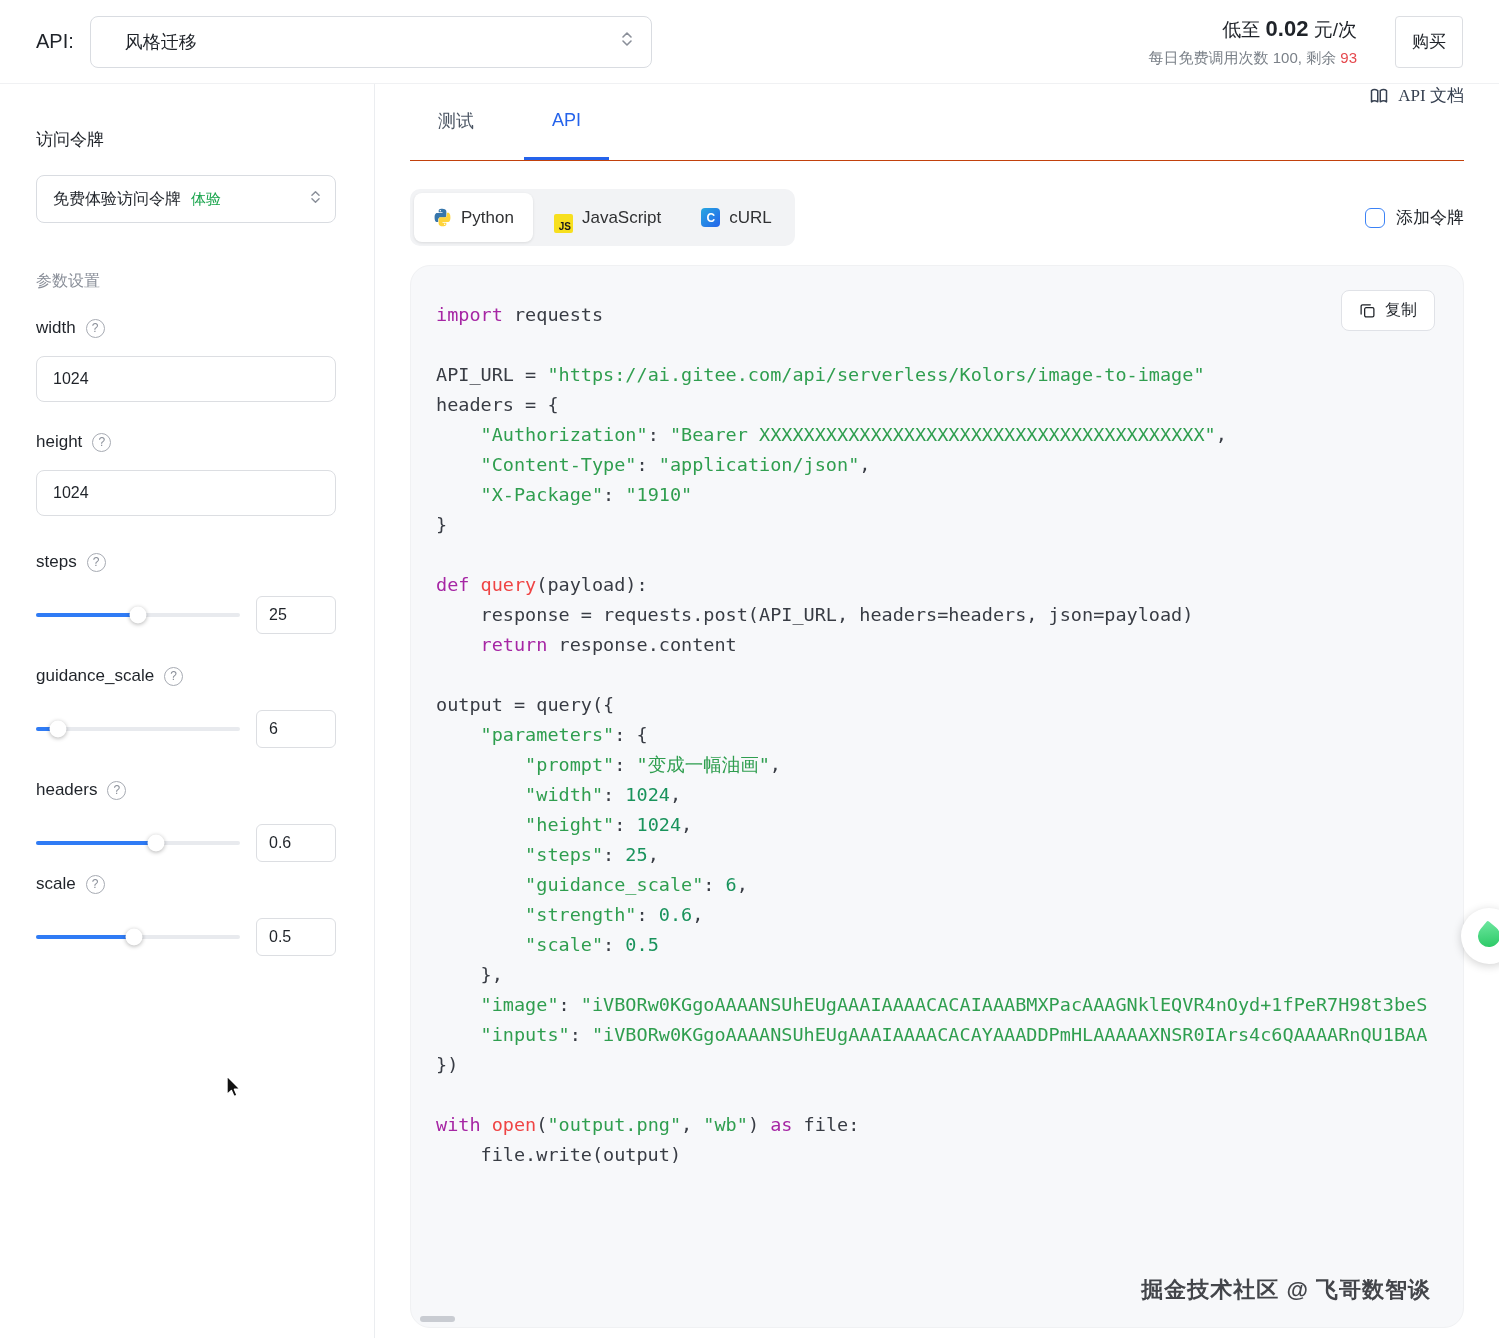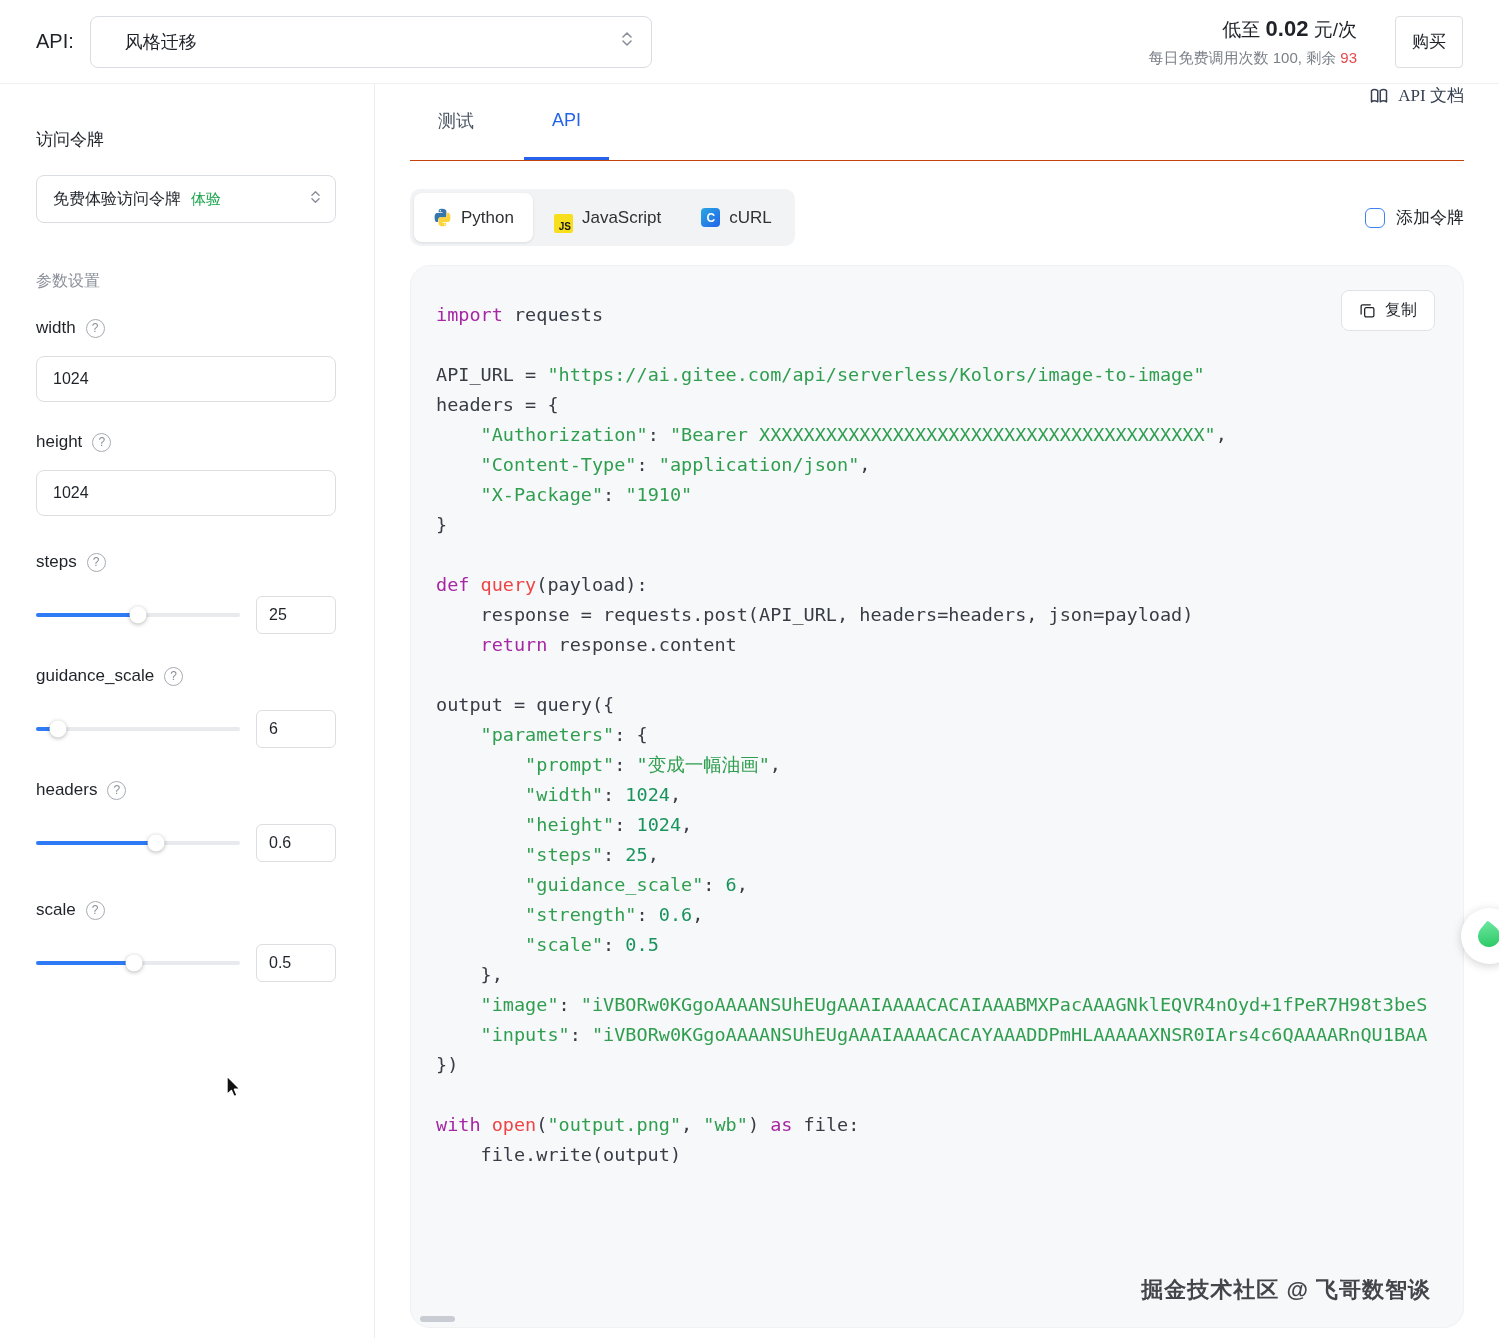--- a/index.html
+++ b/index.html
@@ -267,21 +267,21 @@
       </div>
       <div class="slider-row">
         <div class="slider-track" style="--p: 59%;">
           <div class="slider-fill"></div>
           <div class="slider-knob"></div>
         </div>
         <input class="val-input" value="0.6" style="">
       </div>
     </div>
 
-    <div class="param" style="margin-top:38px;">
+    <div class="param" style="margin-top:12px;">
       <div class="param-head">
         <span>scale</span>
         <span class="help">?</span>
       </div>
       <div class="slider-row">
         <div class="slider-track" style="--p: 48%;">
           <div class="slider-fill"></div>
           <div class="slider-knob"></div>
         </div>
         <input class="val-input" value="0.5" style="">

